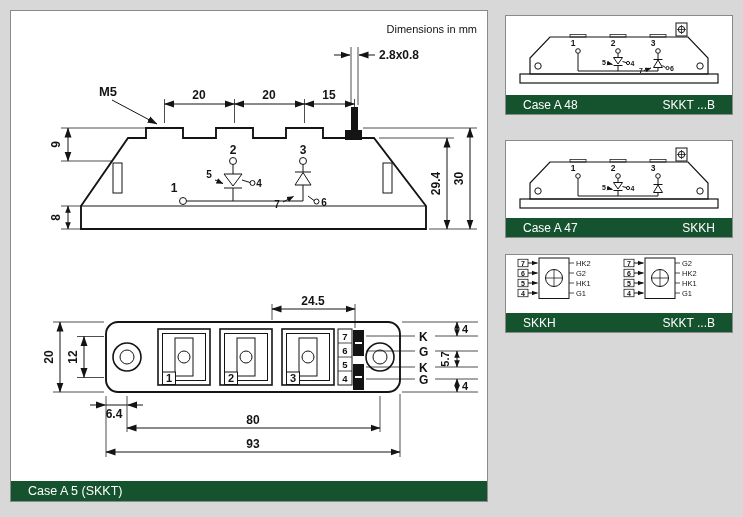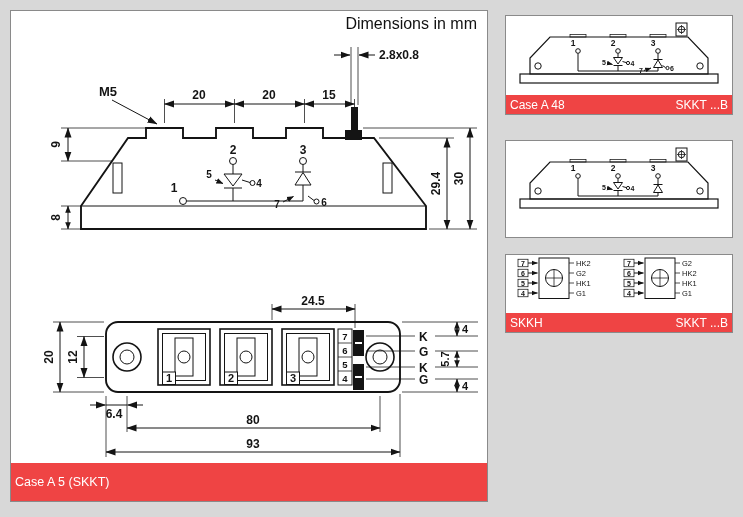--- a/index.html
+++ b/index.html
@@ -3,25 +3,25 @@
 <meta charset="utf-8">
 <style>
   html,body{margin:0;padding:0}
   body{width:743px;height:517px;background:#d8d8d8;position:relative;
        font-family:"Liberation Sans",sans-serif;overflow:hidden}
   .panel{position:absolute;background:#fff;border:1px solid #8a8a8a;box-sizing:border-box}
   #main{left:10px;top:10px;width:478px;height:492px}
   #p48{left:505px;top:15px;width:228px;height:100px}
   #p47{left:505px;top:140px;width:228px;height:98px}
   #pskkt{left:505px;top:254px;width:228px;height:79px}
-  .bar{position:absolute;left:0;right:0;bottom:0;height:19px;background:#ef4444;color:#fff;
-       display:flex;justify-content:space-between;align-items:center;padding:0 4px;
+  .bar{position:absolute;left:0;right:0;bottom:0;height:19px;background:#14532d;color:#fff;
+       display:flex;justify-content:space-between;align-items:center;padding:0 17px;
        font-size:12px;box-sizing:border-box}
-  #main .bar{height:38px;font-size:12.5px;justify-content:flex-start}
-  .note{position:absolute;top:4px;right:10px;font-size:16px;color:#111}
+  #main .bar{height:20px;font-size:12.5px;justify-content:flex-start}
+  .note{position:absolute;top:12px;right:10px;font-size:11px;color:#111}
   svg{display:block}
   svg text{font-family:"Liberation Sans",sans-serif;fill:#141414}
   .s1{stroke:#141414;stroke-width:1;fill:none}
   .s1w{stroke:#141414;stroke-width:1;fill:#fff}
   .s12{stroke:#141414;stroke-width:1.2;fill:none}
   .s15{stroke:#141414;stroke-width:1.6;fill:none}
   .s2{stroke:#141414;stroke-width:1.9;fill:none}
   .thin{stroke:#141414;stroke-width:0.75;fill:none}
   .blk{fill:#141414;stroke:none}
   .wslot{stroke:#fff;stroke-width:2;fill:none}
@@ -329,20 +329,24 @@
       <circle class="s1w" cx="122" cy="47" r="1.6"></circle>
       <text class="t7 mid" x="126.5" y="50">4</text>
     </g>
     <g>
       <rect class="s1" x="170" y="7" width="11" height="13"></rect>
       <circle class="s1" cx="175.5" cy="13.5" r="3.2"></circle>
       <line class="thin" x1="175.5" y1="9" x2="175.5" y2="18"></line>
       <line class="thin" x1="171" y1="13.5" x2="180" y2="13.5"></line>
     </g>
   </svg>
+  <div class="bar">
+    <span>Case A 47</span>
+    <span>SKKH</span>
+  </div>
 </div>
 
 <div class="panel" id="pskkt">
   <svg width="226" height="48" viewBox="0 0 226 48">
     <defs>
       <marker id="p3s" viewBox="0 0 10 10" refX="9.5" refY="5" markerWidth="6" markerHeight="6" orient="auto-start-reverse">
         <path d="M0,1 L10,5 L0,9 Z" fill="#141414"></path>
       </marker>
     </defs>
 

